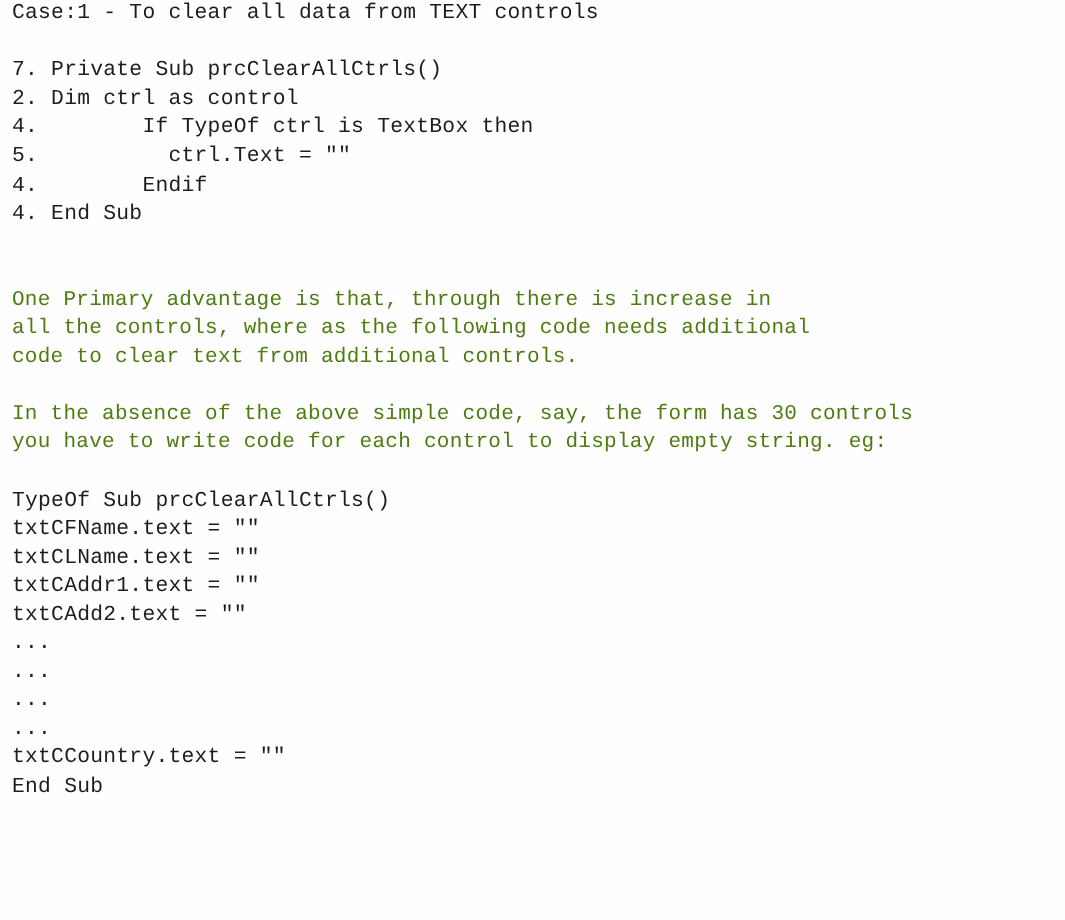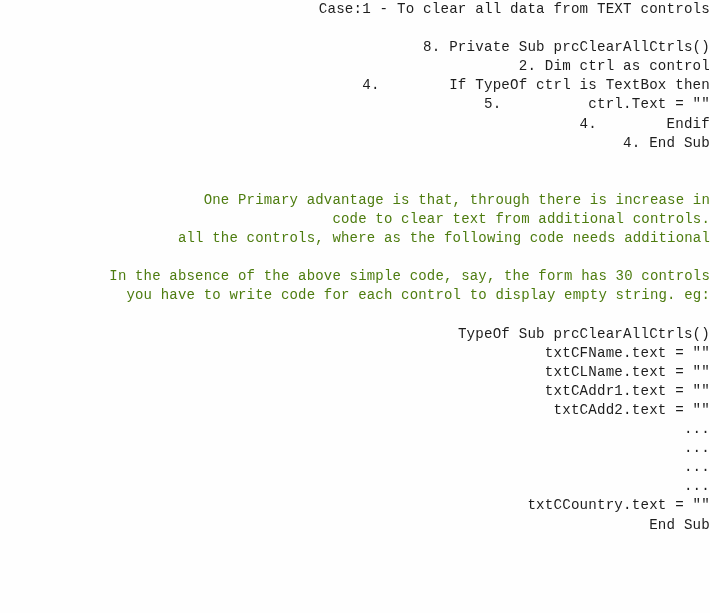--- a/index.html
+++ b/index.html
@@ -13,21 +13,20 @@
     background: #fefefe;
     font-family: "Liberation Mono", "DejaVu Sans Mono", monospace;
     overflow: hidden;
   }
   #doc {
     position: relative;
     width: 710px;
     height: 462px;
     padding: 0;
     box-sizing: border-box;
-    text-align: right;
   }
   .text-block {
     position: absolute;
     left: 8px;
     top: 0;
     width: 702px;
   }
   .line {
     font-family: "Liberation Mono", "DejaVu Sans Mono", monospace;
     font-size: 14.2px;
@@ -54,35 +53,35 @@
 </head>
 <body>
 
 <div id="doc">
   <div class="text-block">
 
     <div class="line">Case:1 - To clear all data from TEXT controls</div>
     <div class="line blank"> </div>
 
     <div>
-      <div class="line">8. Private Sub prcClearAllCtrls()</div>
+      <div class="line">7. Private Sub prcClearAllCtrls()</div>
       <div class="line">2. Dim ctrl as control</div>
       <div class="line">4.        If TypeOf ctrl is TextBox then</div>
       <div class="line">5.          ctrl.Text = ""</div>
       <div class="line">4.        Endif</div>
       <div class="line">4. End Sub</div>
     </div>
 
     <div class="line blank"> </div>
     <div class="line blank"> </div>
 
     <div>
       <div class="para-line">One Primary advantage is that, through there is increase in</div>
+      <div class="para-line">all the controls, where as the following code needs additional</div>
       <div class="para-line">code to clear text from additional controls.</div>
-      <div class="para-line">all the controls, where as the following code needs additional</div>
     </div>
 
     <div class="line blank"> </div>
 
     <div>
       <div class="para-line">In the absence of the above simple code, say, the form has 30 controls</div>
       <div class="para-line">you have to write code for each control to display empty string. eg:</div>
     </div>
 
     <div class="line blank"> </div>

